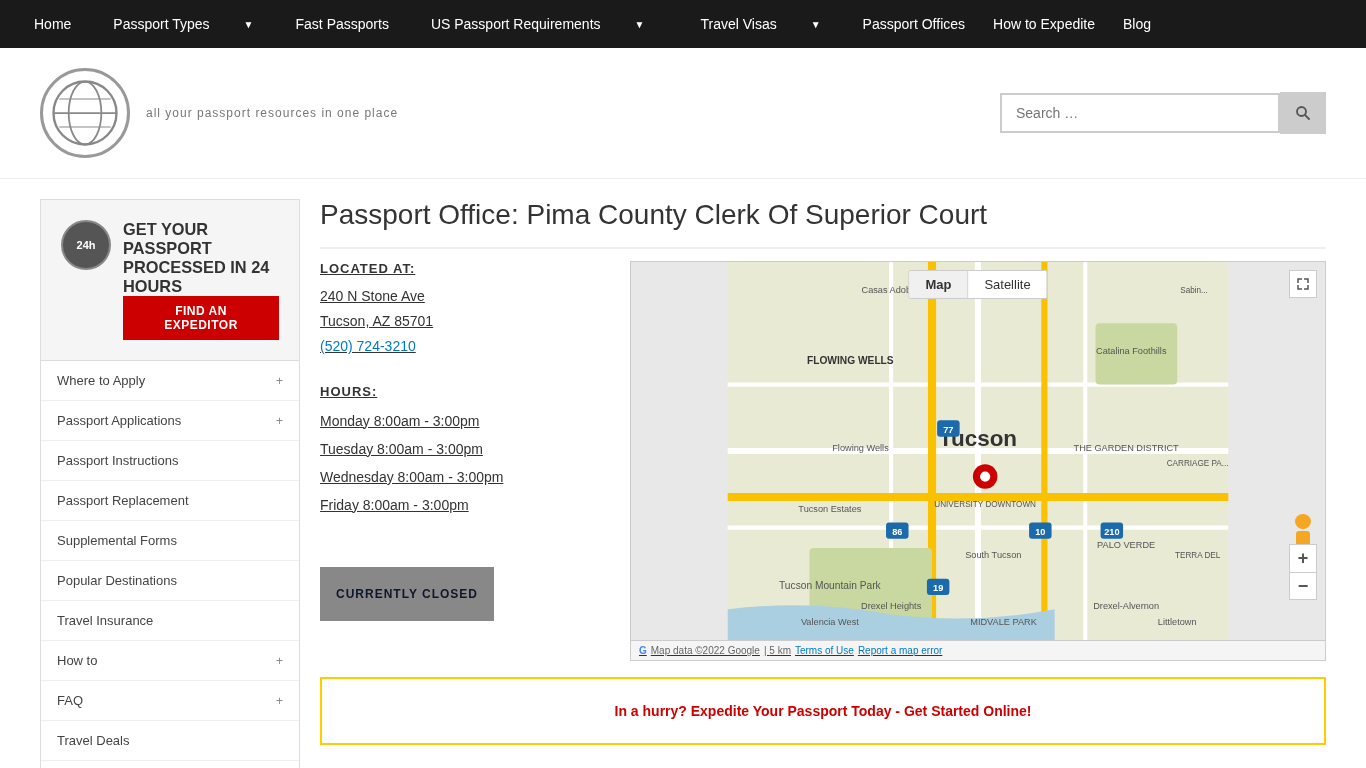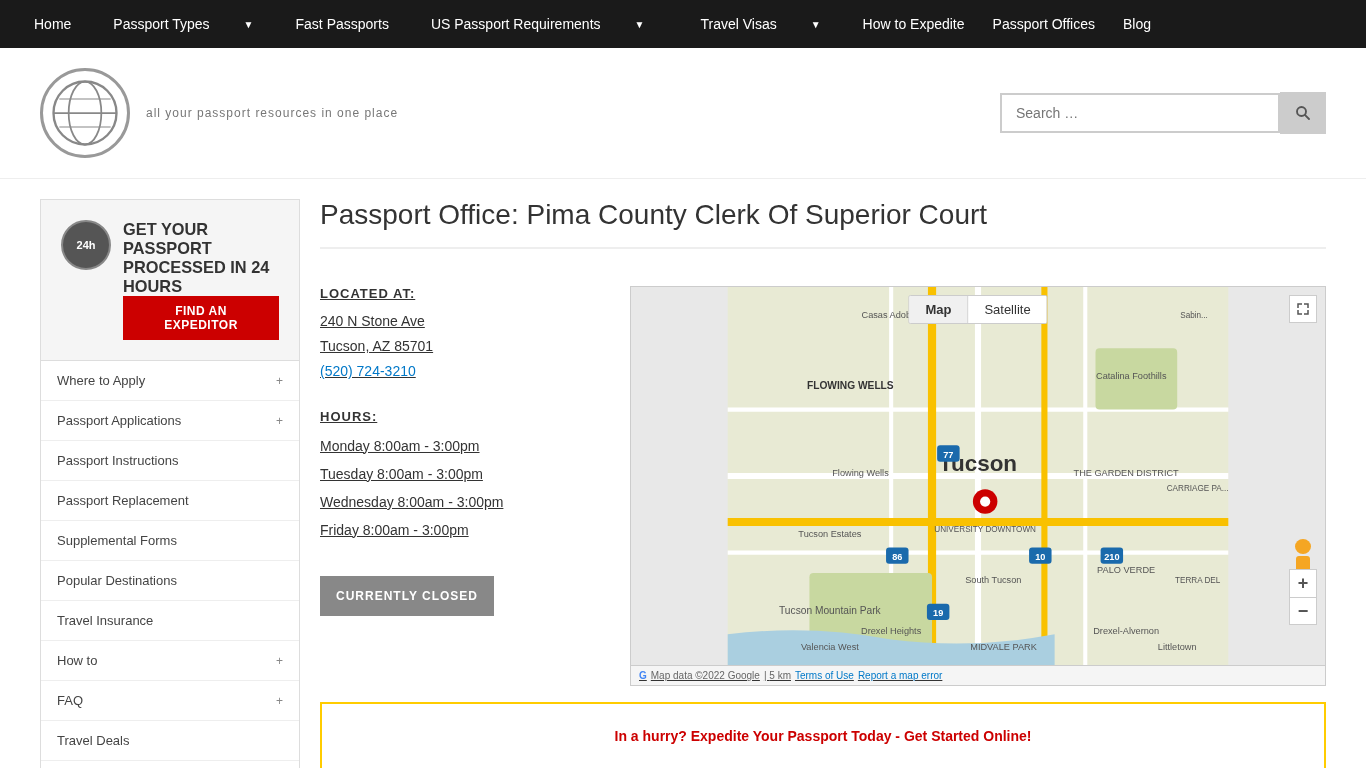--- a/index.html
+++ b/index.html
@@ -149,21 +149,21 @@
     }
     .sidebar-nav-item .expand-icon { color: #888; font-size: 12px; }
 
     
     .content-area { flex: 1; }
 
     .page-title {
       font-size: 28px;
       font-weight: 400;
       color: #333;
-      margin-bottom: 37px;
+      margin-bottom: 12px;
       padding-bottom: 16px;
       border-bottom: 2px solid #eee;
     }
 
     .office-details { display: flex; gap: 30px; text-decoration: underline; }
     .office-info { min-width: 280px; }
 
     .info-section { margin-bottom: 24px; }
     .info-label {
       font-size: 13px;
@@ -173,27 +173,27 @@
       color: #333;
       margin-bottom: 8px;
     }
     .info-address { line-height: 1.8; font-size: 14px; color: #333; }
     .info-phone { color: #0078c8; text-decoration: none; font-size: 14px; }
     .hours-list { line-height: 2; font-size: 14px; color: #333; }
 
     .status-badge {
       display: inline-block;
       background: #888;
-      color: #ffffff;
+      color: #0f172a;
       font-size: 12px;
       font-weight: bold;
       letter-spacing: 1px;
       text-transform: uppercase;
-      padding: 13px 16px;
-      margin-top: 8px;
+      padding: 20px 16px;
+      margin-top: 24px;
     }
 
     
     .map-container {
       flex: 1;
       min-width: 0;
     }
     .map-placeholder {
       width: 100%;
       height: 380px;
@@ -333,22 +333,22 @@
       <span>US Passport Requirements</span>
       <span class="arrow">▼</span>
     </span>
   </div>
   <div class="nav-dropdown">
     <span>
       <span>Travel Visas</span>
       <span class="arrow">▼</span>
     </span>
   </div>
+  <a>Passport Offices</a>
   <a>How to Expedite</a>
-  <a>Passport Offices</a>
   <a>Blog</a>
 </nav>
 
 <header class="site-header">
   <div class="logo-area">
     <div class="logo-globe">
       <svg viewBox="0 0 60 60" width="70" height="70">
         <circle cx="30" cy="30" r="27" fill="none" stroke="#888" stroke-width="2"></circle>
         <ellipse cx="30" cy="30" rx="14" ry="27" fill="none" stroke="#888" stroke-width="1.5"></ellipse>
         <line x1="3" y1="30" x2="57" y2="30" stroke="#888" stroke-width="1.5"></line>

